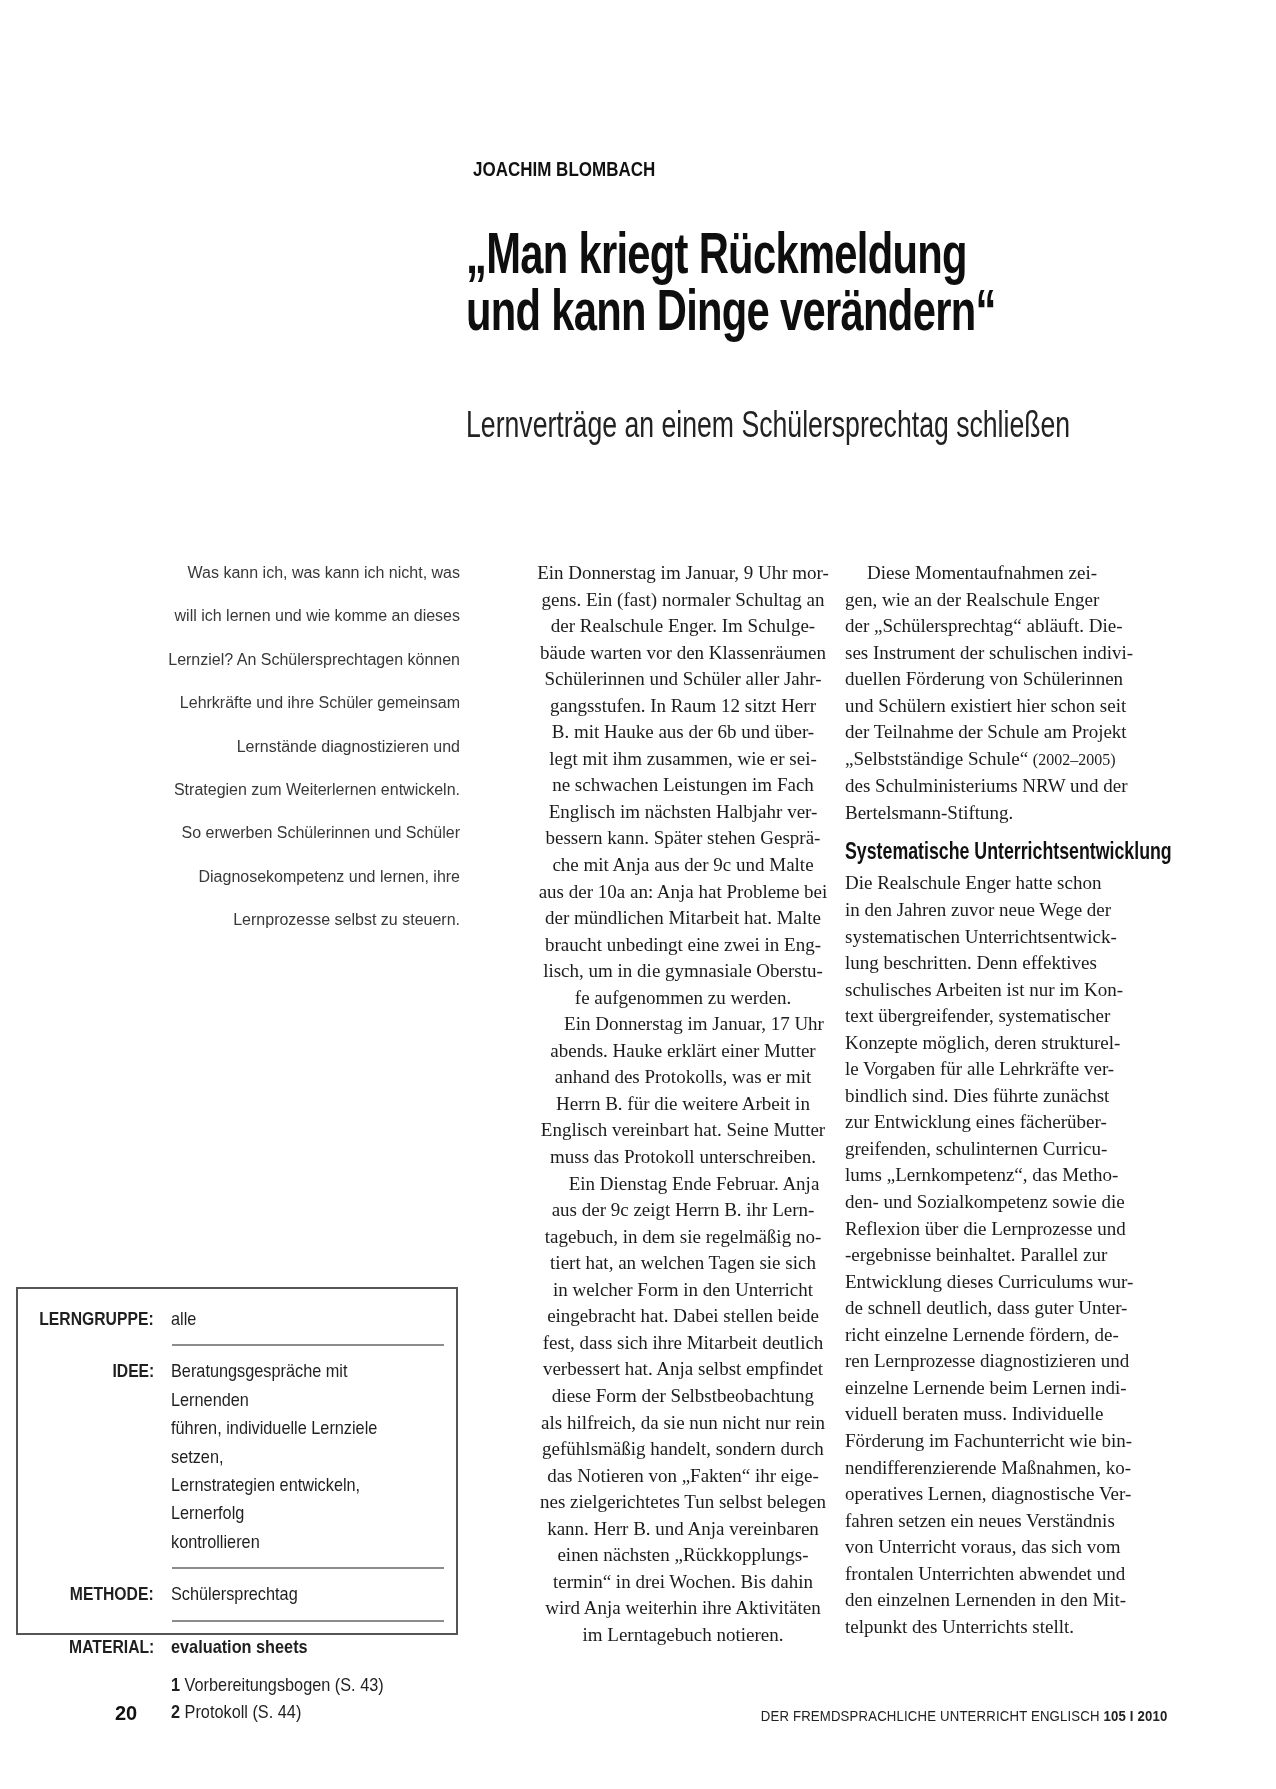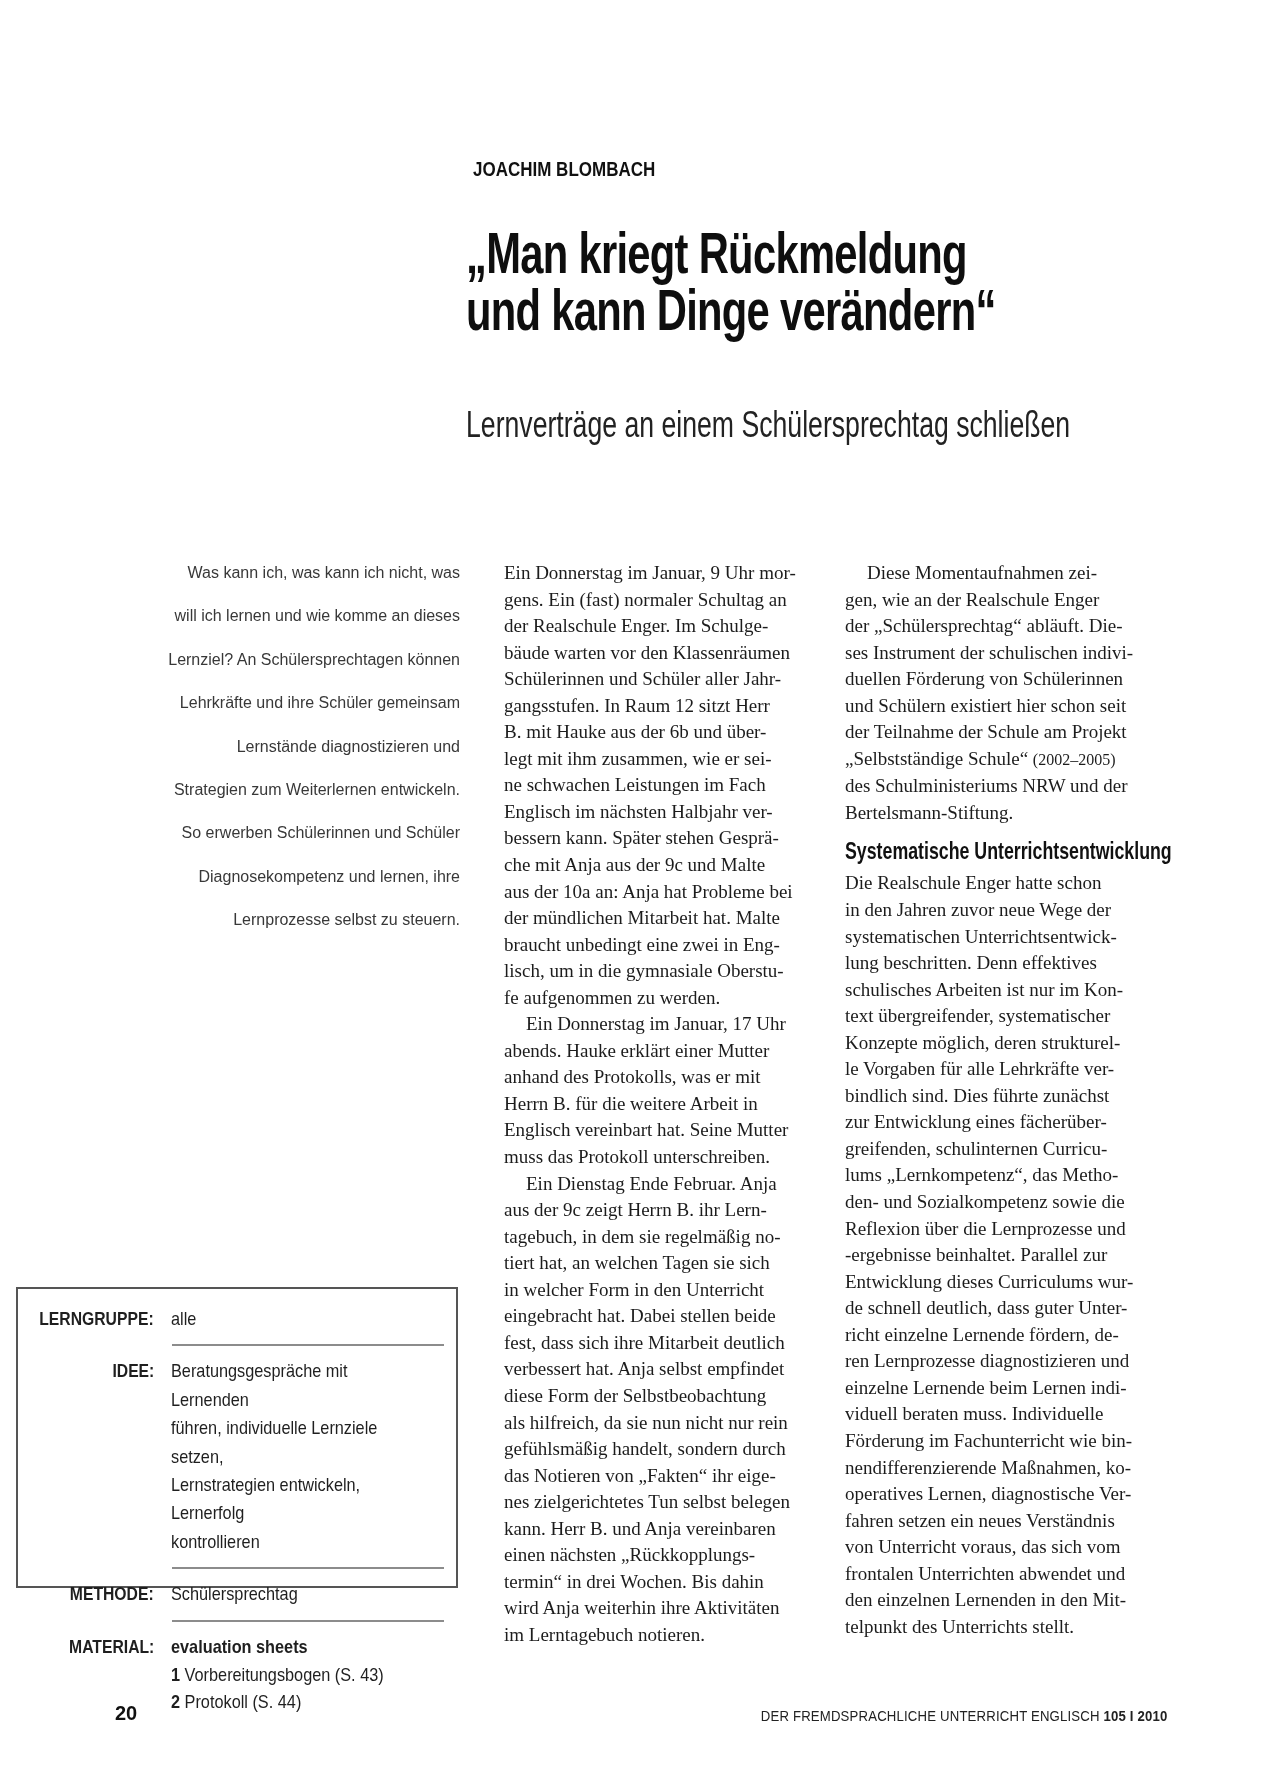--- a/index.html
+++ b/index.html
@@ -34,40 +34,40 @@
   }
   .intro {
     position:absolute; left:68px; top:551px; width:392px;
     font-size:16px; line-height:43.4px; text-align:right; color:#383838;
   }
   .col {
     position:absolute; top:560px; width:334px;
     font-family:"Liberation Serif", serif;
     font-size:19px; line-height:26.55px; color:#1c1c1c; text-align:left;
   }
-  .col2 { left:504px; }
+  .col2 { left:516px;text-align:center; }
   .col3 { left:845px; }
   .para { margin:0; white-space:pre-line; }
   .para.ind { text-indent:22px; }
   .small { font-size:16px; }
   .colhead {
     margin:13px 0 7px 0; font-family:"Liberation Sans", sans-serif;
     font-size:24px; line-height:24px; font-weight:bold; color:#111;
     white-space:nowrap;
   }
   .infobox {
-    position:absolute; left:16px; top:1287px; width:442px; height:301px;
+    position:absolute; left:16px; top:1287px; width:442px; height:348px;
     border:2px solid #555; box-sizing:border-box; padding:16px 0 0 0;
     color:#1f1f1f;
   }
   .irow { display:flex; align-items:flex-start; font-size:18.5px; line-height:28.4px; }
   .ilbl { flex:0 0 136px; width:136px; text-align:right; font-weight:bold; white-space:nowrap; }
   .ival { flex:1; margin-left:17px; padding-right:12px; }
   .isep { border-top:2px solid #8c8c8c; margin:11px 12px 11px 154px; }
-  .mitems { font-size:18.5px; line-height:27px; }
+  .mitems { margin-top:10px; font-size:18.5px; line-height:27px; }
   .pagenum {
     position:absolute; left:115px; top:1702px;
     font-size:20px; font-weight:bold; color:#111;
   }
   .journal {
     position:absolute; right:149px; top:1707px;
     font-size:15.5px; letter-spacing:0.2px; color:#222; white-space:nowrap;
   }
 </style>
 </head>

